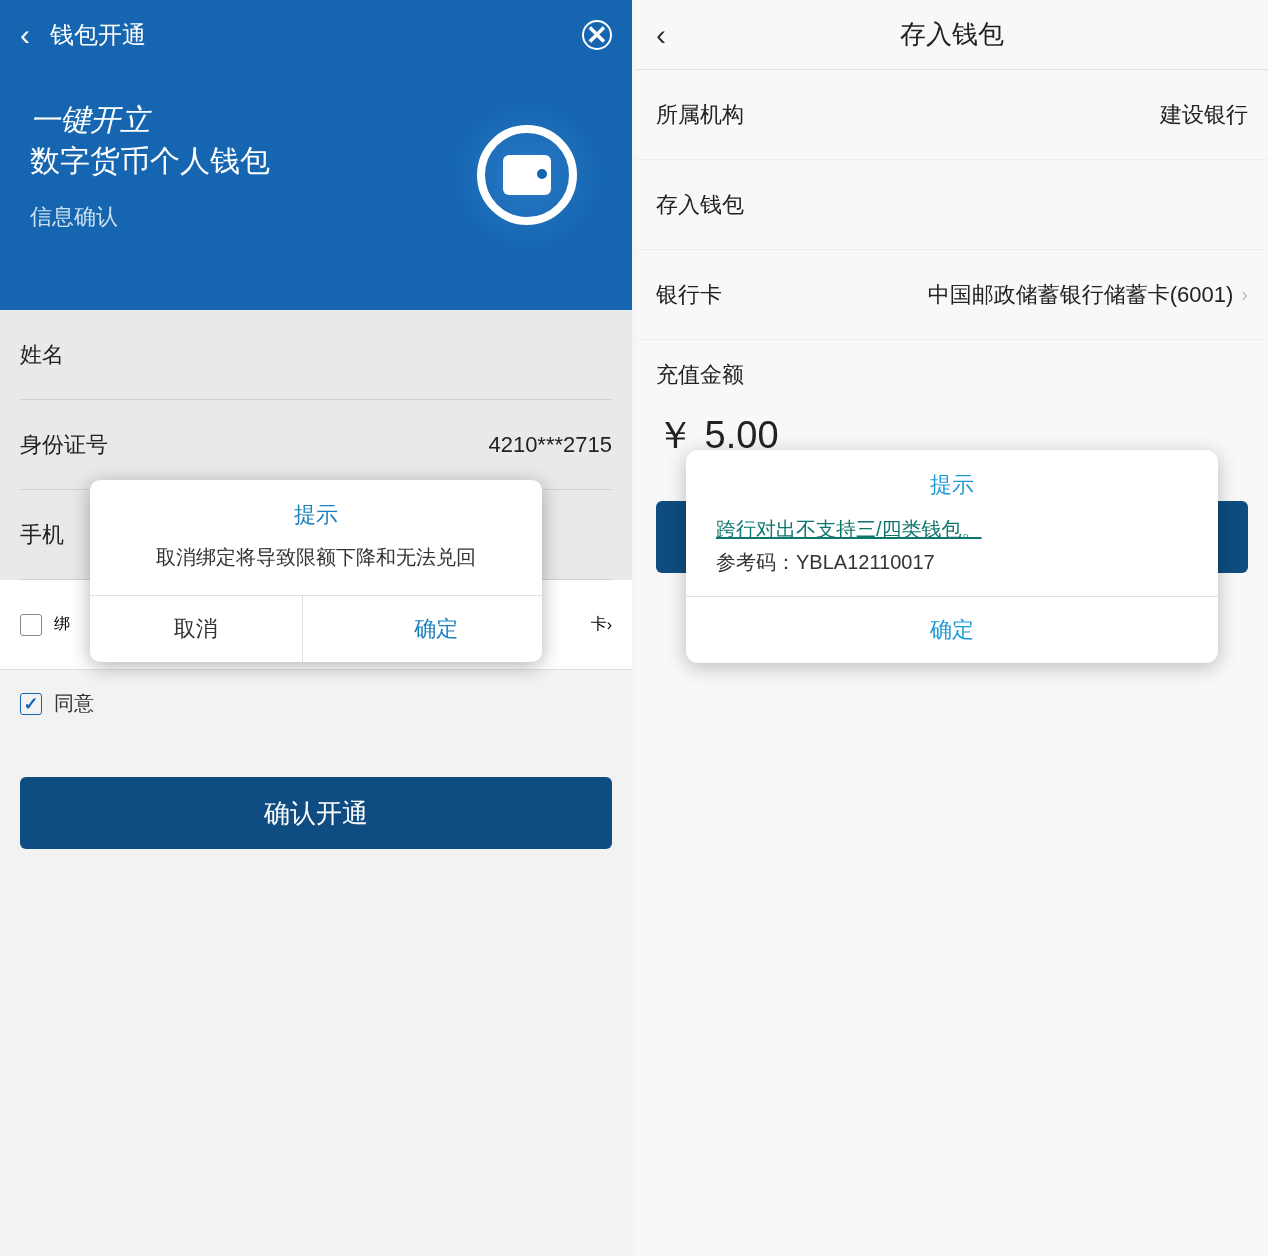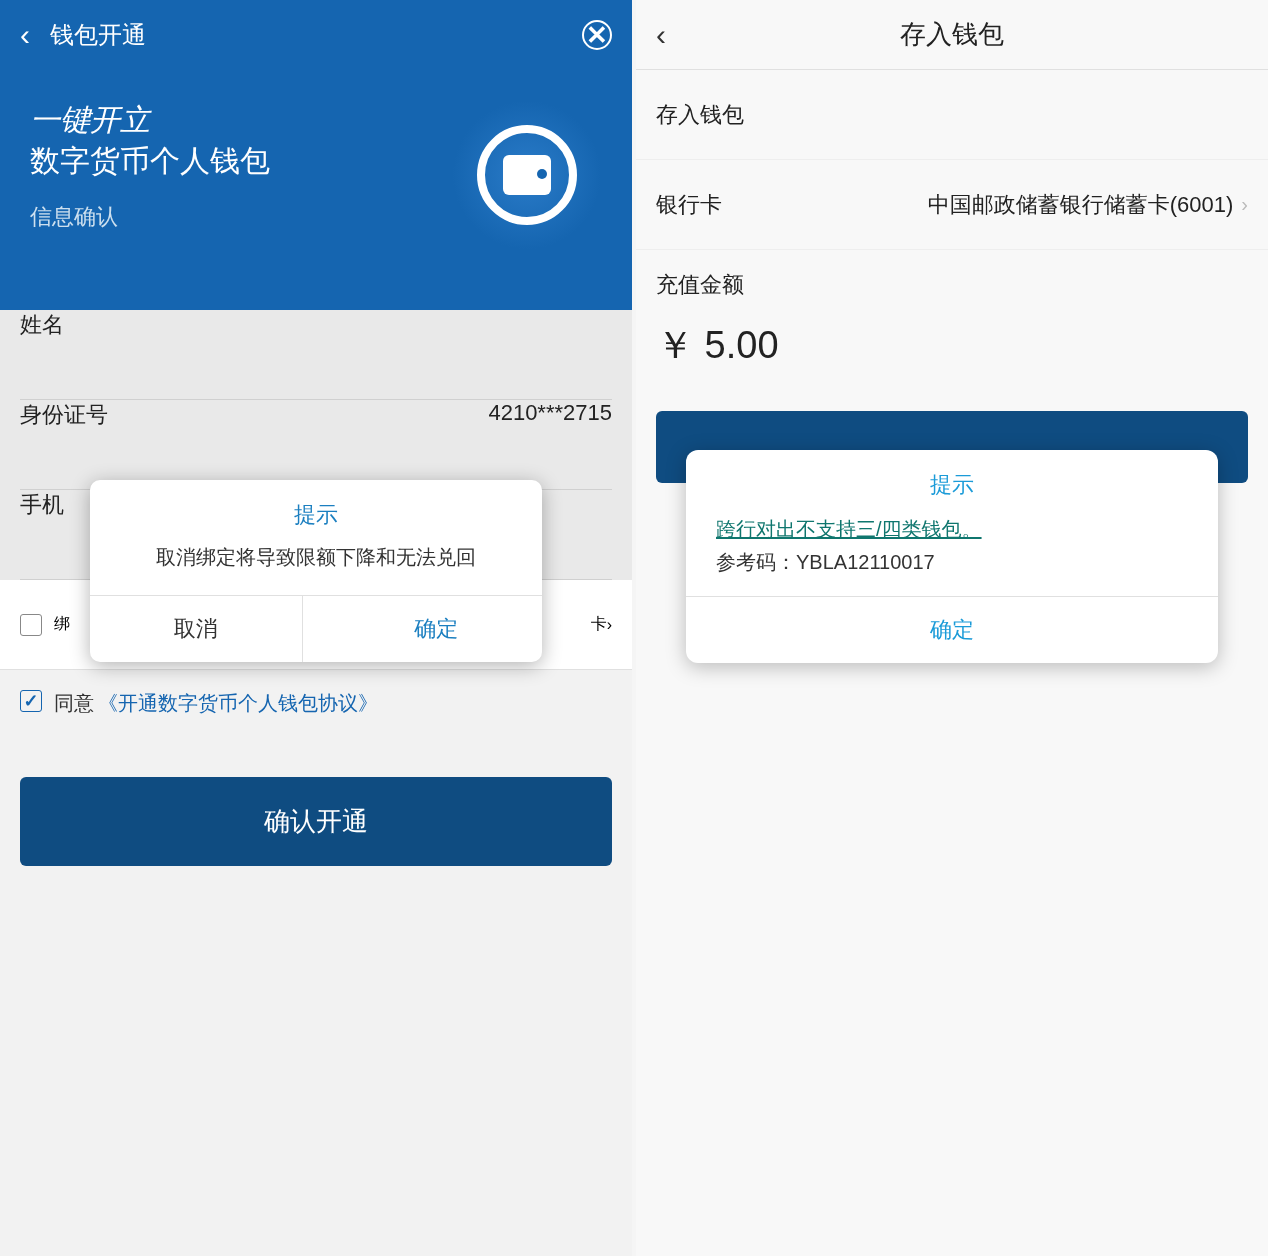--- a/index.html
+++ b/index.html
@@ -14,31 +14,31 @@
   .p1-hero { background: #1565b0; height: 240px; padding: 30px 30px 0 30px; color: #fff; position: relative; }
   .p1-hero .line1 { font-size: 30px; font-weight: 500; font-style: italic; }
   .p1-hero .line2 { font-size: 30px; font-weight: 500; }
   .p1-hero .sub { font-size: 22px; color: #cde0ef; margin-top: 20px; }
   .wallet-icon { position: absolute; right: 30px; top: 30px; width: 150px; height: 150px; border-radius: 50%; background: radial-gradient(circle,#2a7bc8 0%,#1565b0 70%); display:flex; align-items:center; justify-content:center; }
   .wallet-icon .inner { width:100px; height:100px; border:8px solid #fff; border-radius:50%; display:flex; align-items:center; justify-content:center; }
   .wallet-icon .w { width:48px; height:40px; background:#fff; border-radius:6px; position:relative; }
   .wallet-icon .w::after { content:""; position:absolute; right:4px; top:14px; width:10px; height:10px; background:#1565b0; border-radius:50%; }
 
   .p1-form { background: #e9e9e9; padding: 0 20px; }
-  .row { display:flex; height:90px; border-bottom:1px solid #d0d0d0; font-size:22px; color:#222; }
+  .row { display:flex; align-items:center; height:90px; border-bottom:1px solid #d0d0d0; font-size:22px; color:#222; }
   .row .label { flex:0 0 auto; }
   .row .value { flex:1; text-align:right; color:#222; }
   .p1-card-row { background:#fff; height:90px; display:flex; align-items:center; padding:0 20px; border-bottom:1px solid #e0e0e0; }
   .checkbox { width:22px; height:22px; border:1.5px solid #888; border-radius:3px; margin-right:12px; display:inline-flex; align-items:center; justify-content:center; }
   .checkbox.checked { border-color:#1565b0; }
   .checkbox.checked::after { content:"✓"; color:#1565b0; font-size:18px; font-weight:bold; }
-  .agree { padding:20px; display:flex; font-size:20px; }
+  .agree { padding:20px; display:flex; align-items:center; font-size:20px; }
   .agree .txt { color:#333; }
   .agree .link { color:#1565b0; margin-left:4px; }
-  .confirm-btn { margin:40px 20px 0 20px; background:#0f4c81; color:#fff; font-size:26px; height:89px; border-radius:6px; display:flex; align-items:center; justify-content:center; cursor:pointer; }
+  .confirm-btn { margin:40px 20px 0 20px; background:#0f4c81; color:#fff; font-size:26px; height:72px; border-radius:6px; display:flex; align-items:center; justify-content:center; cursor:pointer; }
 
   .dim { position:absolute; inset:0; background:rgba(0,0,0,0.25); }
   .dialog1 { position:absolute; left:90px; right:90px; top:480px; background:#fff; border-radius:10px; box-shadow:0 4px 20px rgba(0,0,0,0.3); }
   .dialog1 .dtitle { text-align:center; font-size:22px; color:#1b7fc0; padding:20px 0 14px 0; }
   .dialog1 .dmsg { text-align:center; font-size:20px; color:#333; padding:0 20px 24px 20px; }
   .dialog1 .dactions { display:flex; border-top:1px solid #e0e0e0;gap:28px; }
   .dialog1 .dbtn { flex:1; text-align:center; padding:18px 0; font-size:22px; cursor:pointer; }
   .dialog1 .dbtn.cancel { color:#333; border-right:1px solid #e0e0e0; }
   .dialog1 .dbtn.ok { color:#1b7fc0; }
 
@@ -97,41 +97,44 @@
   <div class="p1-card-row">
     <span class="checkbox"></span>
     <span>绑</span>
     <span style="flex:1"></span>
     <span>卡</span>
     <span class="chev">›</span>
   </div>
   <div class="agree">
     <span class="checkbox checked"></span>
     <span class="txt">同意</span>
-    <span class="link">《开通数字货币个人钱包协议》</span>
   </div>
   <div class="confirm-btn">
     <span>确认开通</span>
   </div>
 
   <div class="dim" style="background:transparent;"></div>
   <div class="dialog1">
     <div class="dtitle">提示</div>
     <div class="dmsg">取消绑定将导致限额下降和无法兑回</div>
     <div class="dactions">
       <div class="dbtn cancel">取消</div>
       <div class="dbtn ok">确定</div>
     </div>
   </div>
 </div>
 
 <div class="phone p2">
   <div class="p2-header">
     <span class="back">‹</span>
     <span class="title">存入钱包</span>
+  </div>
+  <div class="p2-row">
+    <span class="label">所属机构</span>
+    <span class="value">建设银行</span>
   </div>
   <div class="p2-row">
     <span class="label">存入钱包</span>
   </div>
   <div class="p2-row">
     <span class="label">银行卡</span>
     <span class="value">中国邮政储蓄银行储蓄卡(6001)</span>
     <span class="chev">›</span>
   </div>
   <div class="p2-section">充值金额</div>

